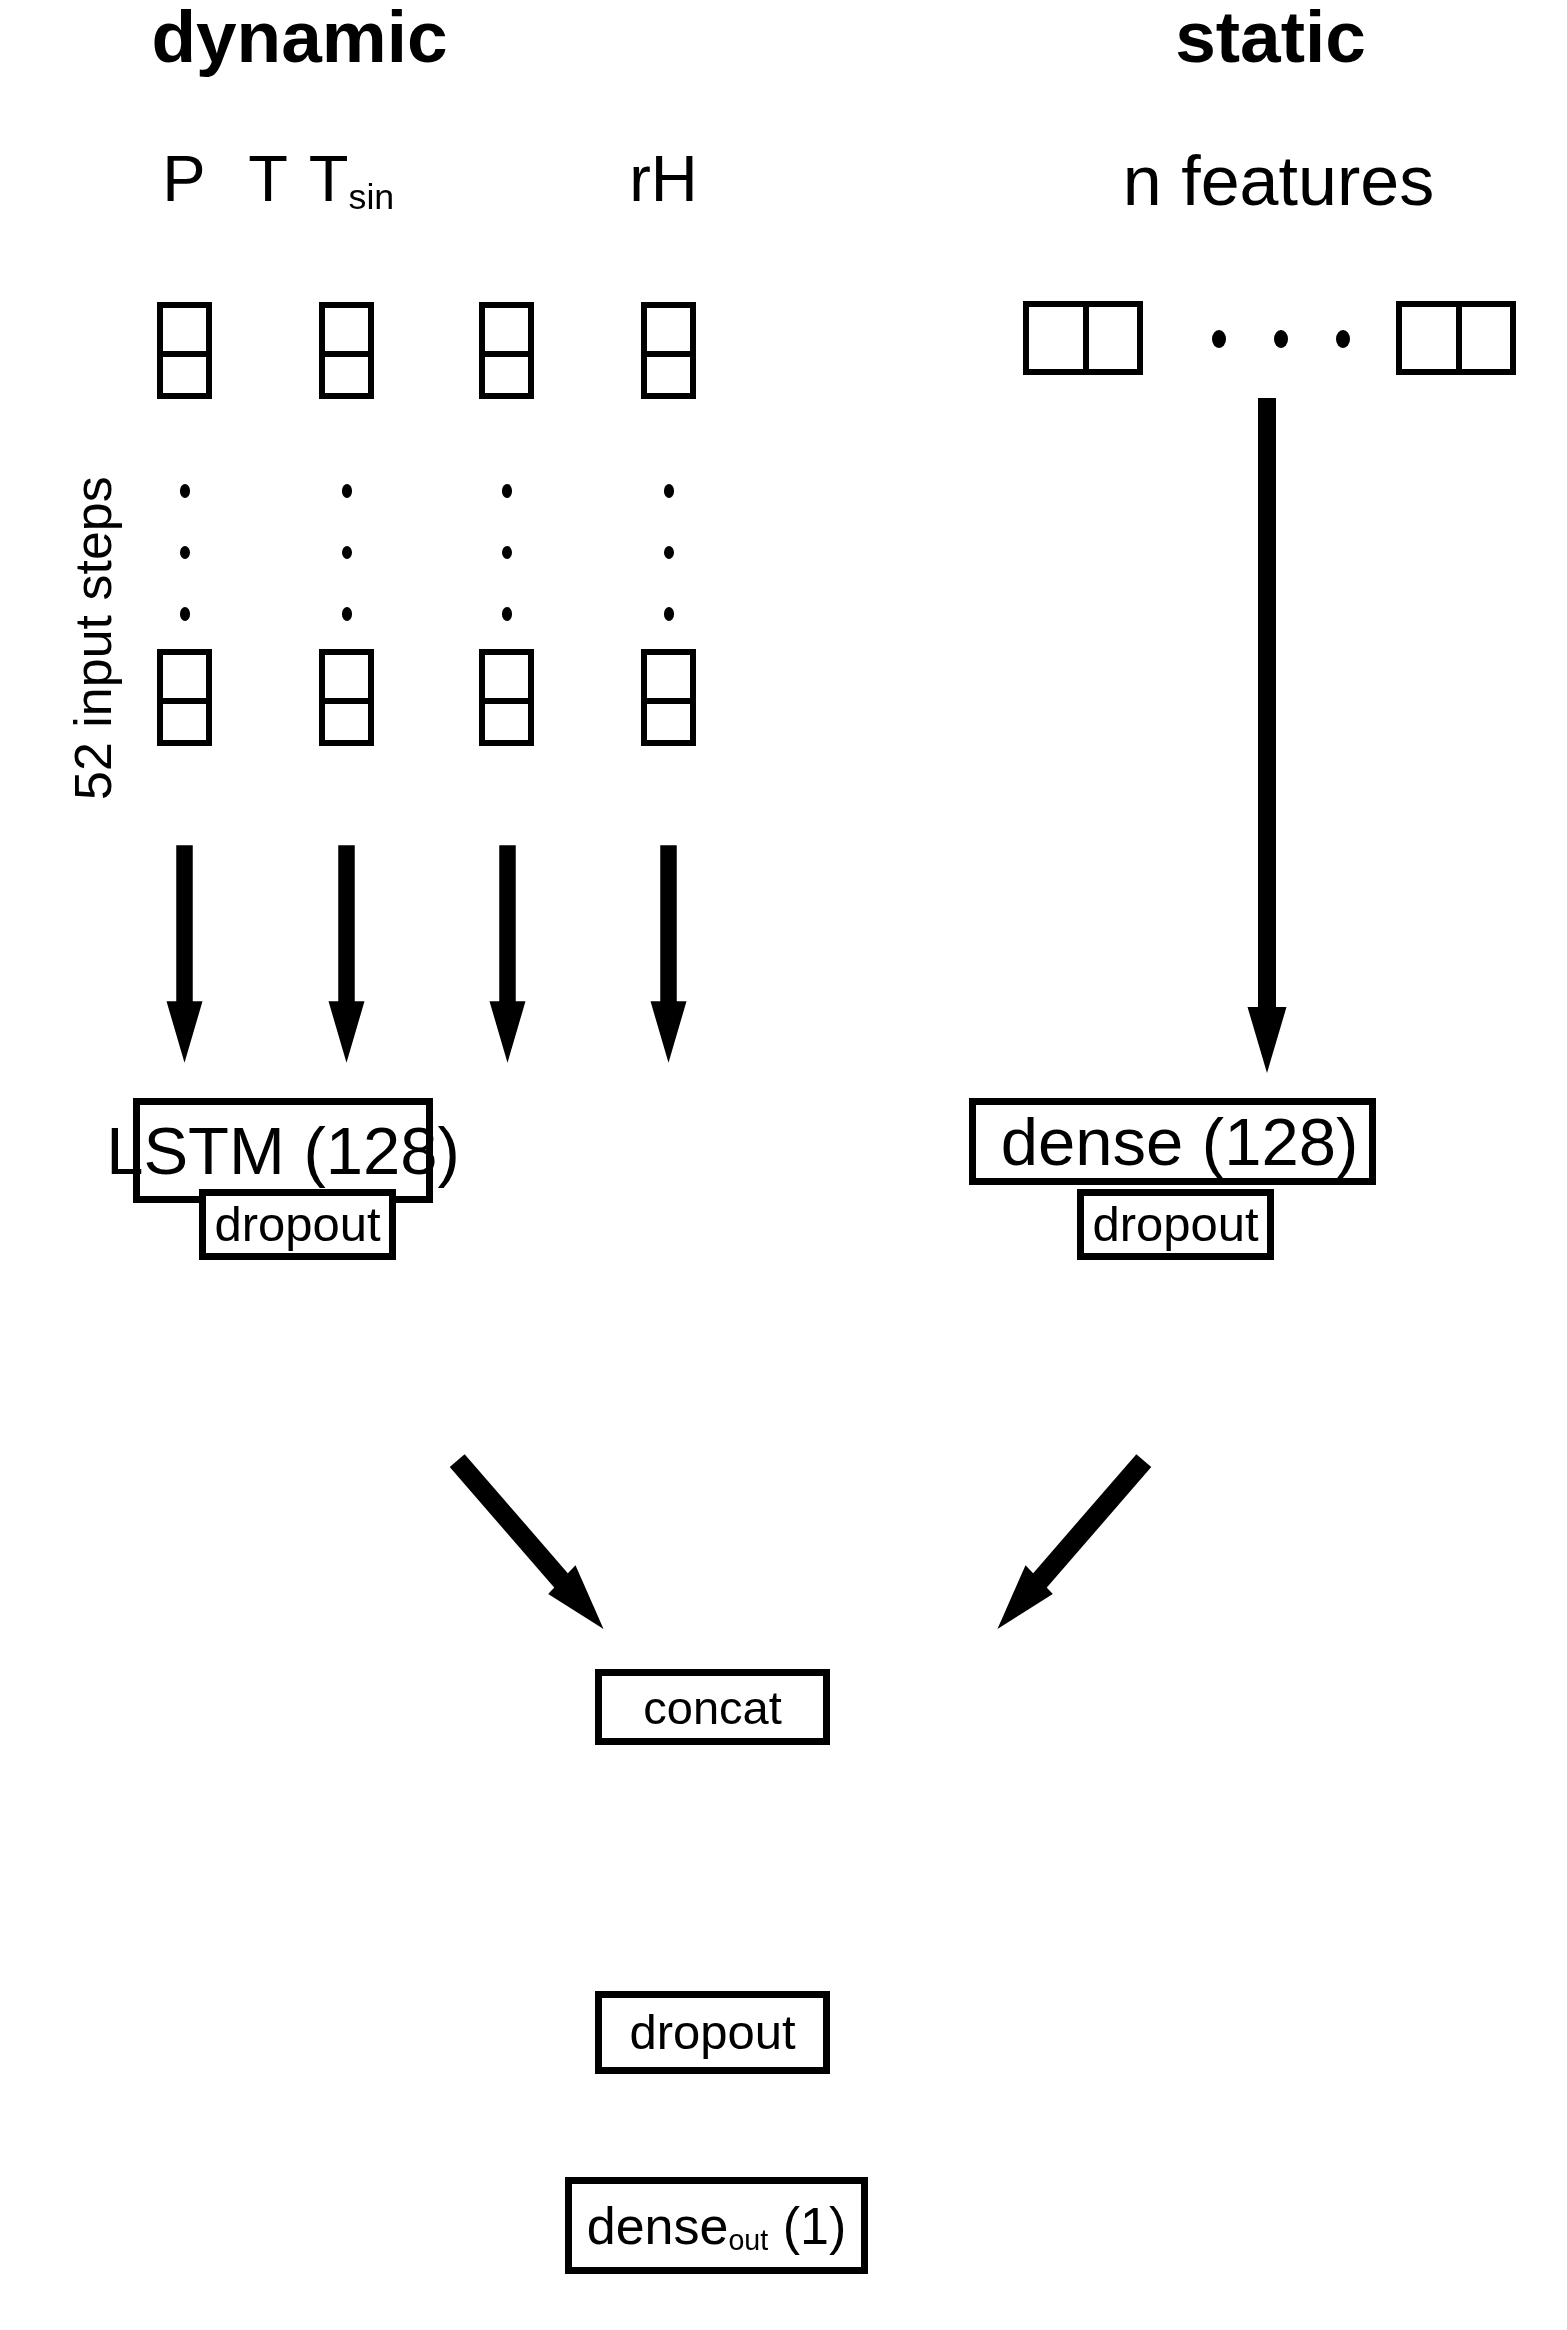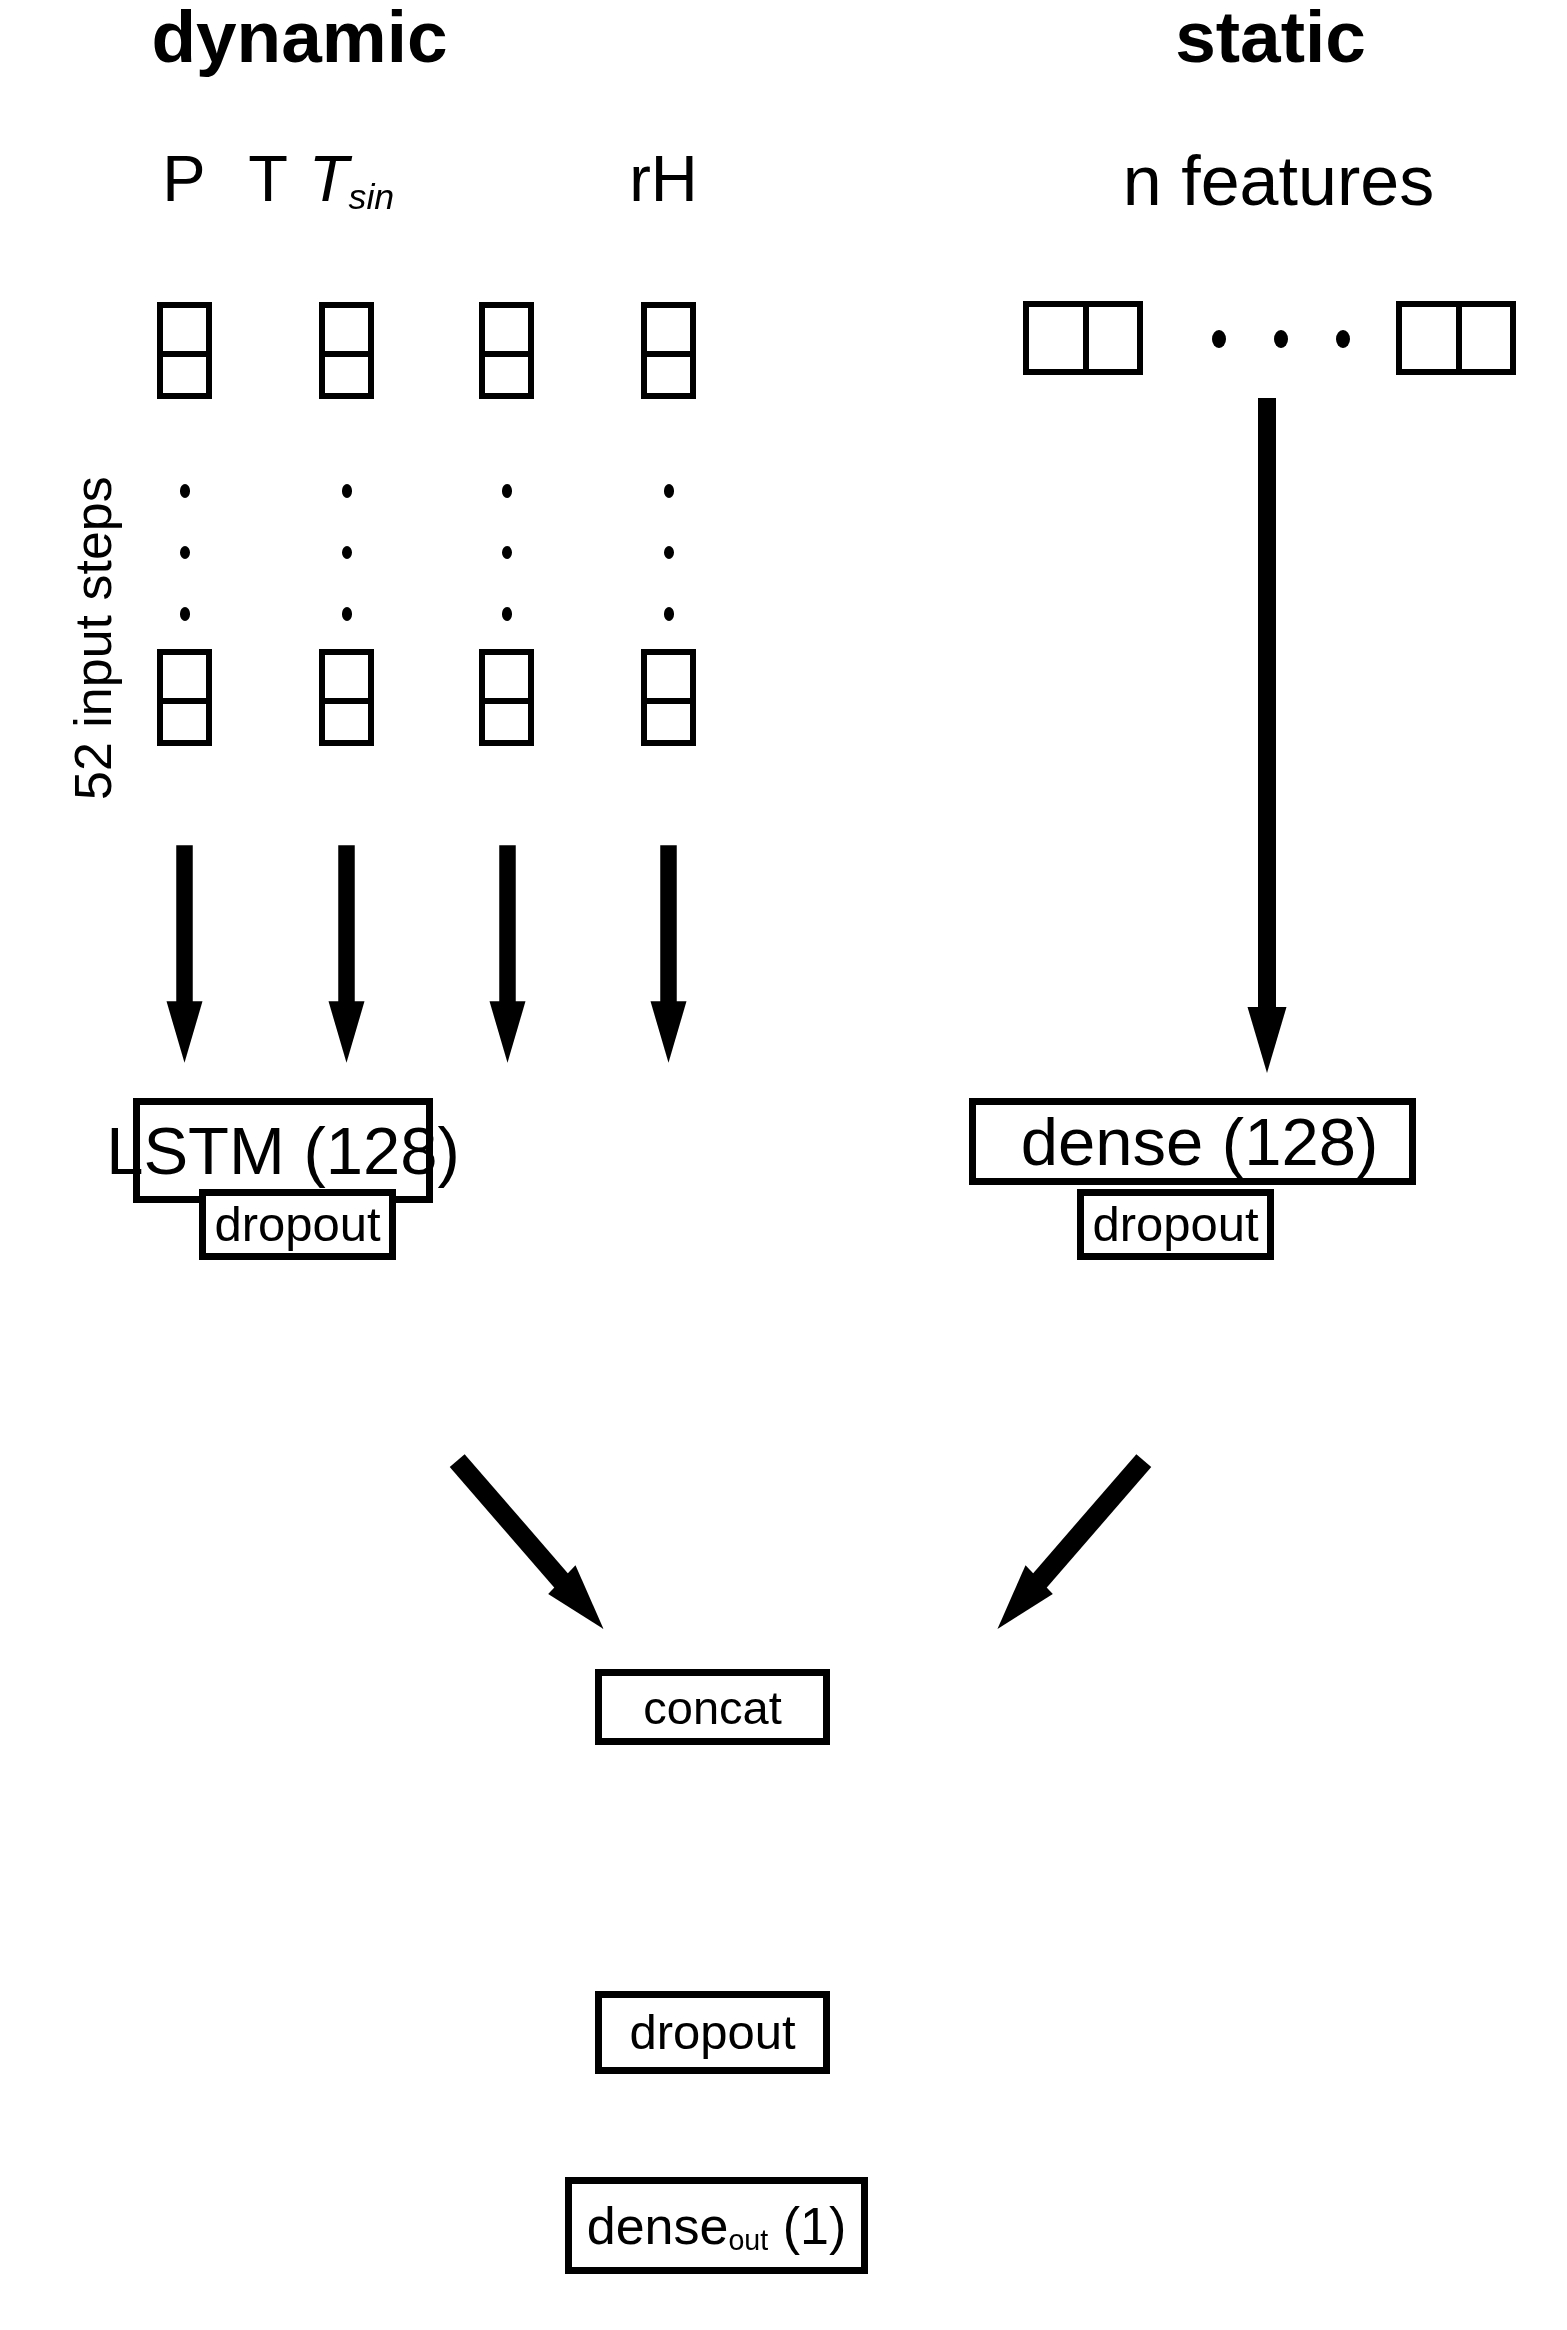--- a/index.html
+++ b/index.html
@@ -142,21 +142,21 @@
   <div class="abs section-title" style="left:87px; top:0px; width:425px;">dynamic</div>
 
   <div class="abs section-title" style="left:1058px; top:0px; width:425px;">static</div>
 
   <div class="abs col-label" style="left:127px; top:146px; width:114px;">
     <span>P</span>
   </div>
   <div class="abs col-label" style="left:211px; top:146px; width:114px;">
     <span>T</span>
   </div>
-  <div class="abs col-label" style="left:287px; top:146px; width:129px;font-style:italic;">
+  <div class="abs col-label" style="left:287px; top:146px; width:129px;">
     <span>T</span><sub>sin</sub>
   </div>
   <div class="abs col-label" style="left:599px; top:146px; width:129px;">
     <span>rH</span>
   </div>
 
   <div class="abs col-label" style="left:1013px; top:146px; width:531px; font-size:70px;">n features</div>
 
   <div class="abs vertical-label" style="left:67px; top:800px;">52 input steps</div>
 
@@ -252,21 +252,21 @@
   </svg>
 
   <div class="abs layerbox fs-lstm" style="left:133px; top:1098px; width:300px; height:105px;">
     <span class="txt">LSTM (128)</span>
   </div>
 
   <div class="abs layerbox fs-drop" style="left:199px; top:1189px; width:197px; height:71px;">
     <span class="txt">dropout</span>
   </div>
 
-  <div class="abs layerbox fs-dense1" style="left:969px; top:1098px; width:447px; height:87px;padding-left:14px;">
+  <div class="abs layerbox fs-dense1" style="left:969px; top:1098px; width:407px; height:87px;padding-left:14px;">
     <span class="txt">dense (128)</span>
   </div>
 
   <div class="abs layerbox fs-drop" style="left:1077px; top:1189px; width:197px; height:71px;">
     <span class="txt">dropout</span>
   </div>
 
   <svg class="abs arrow-svg" style="left:448px; top:1453px;" width="167" height="182" viewBox="0 0 220 240">
     <path d="M12 10 L168 190" stroke="#000" stroke-width="26" fill="none"></path>
     <path d="M205 232 L132 186 L168 148 Z" fill="#000"></path>

